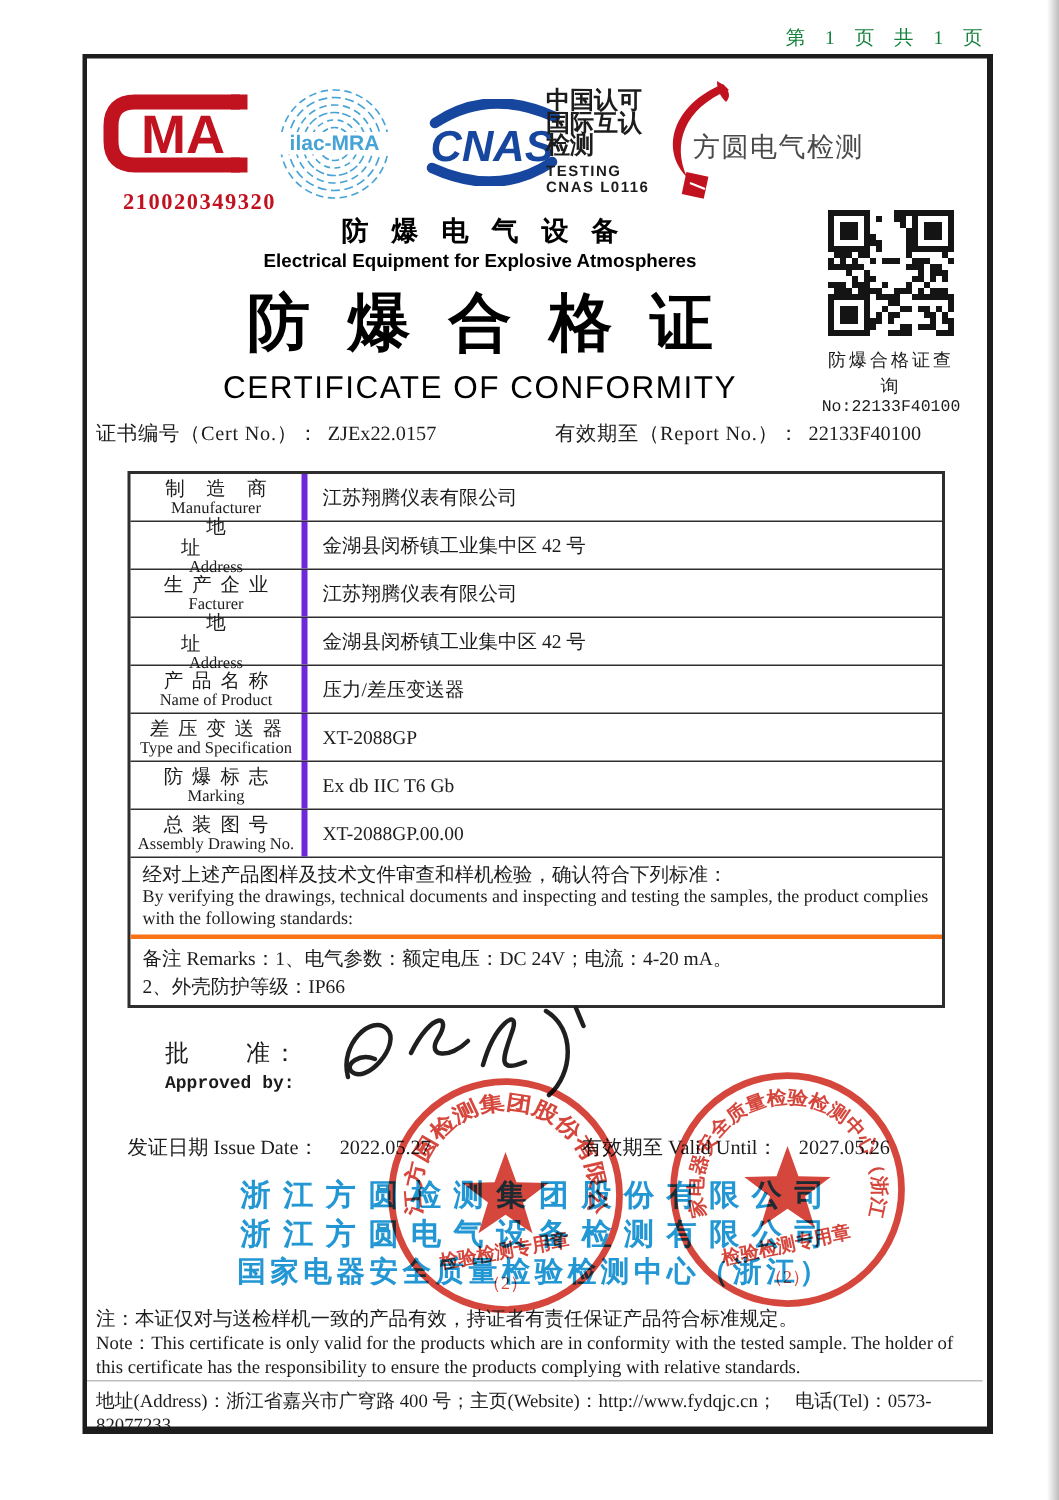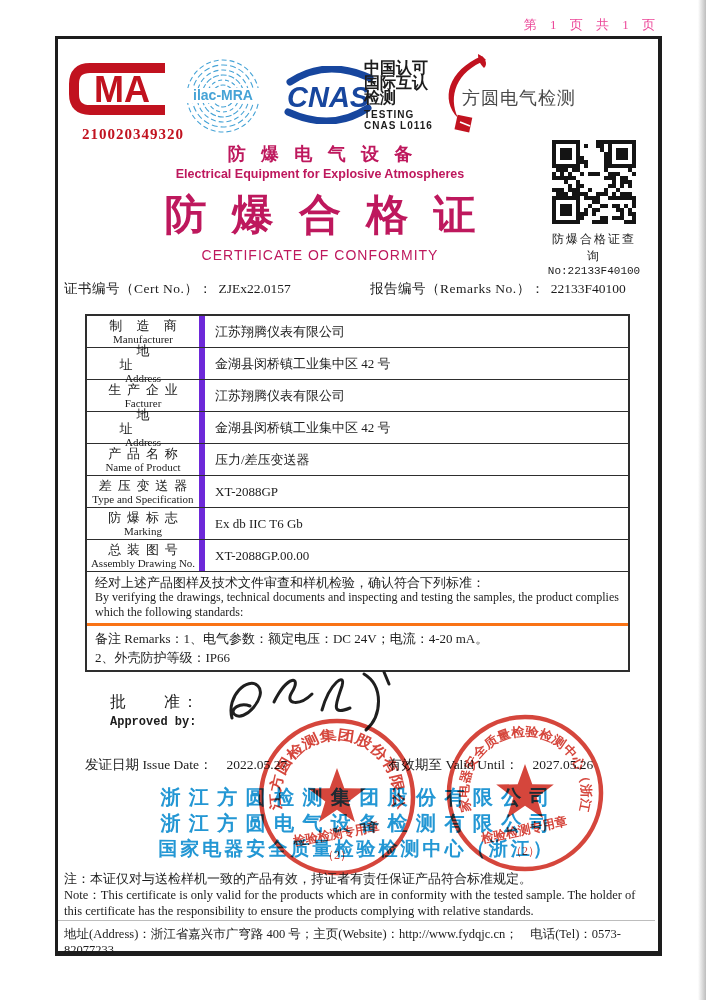--- a/index.html
+++ b/index.html
@@ -1,59 +1,59 @@
 <!DOCTYPE html>
 <html><head>
 <meta charset="utf-8">
 <style>
   html,body{margin:0;padding:0;background:#e8e8e8;}
   .page{position:relative;width:706px;height:1000px;margin:0 auto;background:#ffffff;overflow:hidden;
         font-family:"Liberation Serif","DejaVu Serif",serif;color:#1c1c1c;}
   .scan-edge{position:absolute;right:0;top:0;bottom:0;width:8px;
         background:linear-gradient(to right,rgba(255,255,255,0),#bdbdbd);}
-  .page-number{position:absolute;top:16px;right:46px;color:#ec4899;font-size:13px;letter-spacing:5px;}
+  .page-number{position:absolute;top:16px;right:46px;color:#15803d;font-size:13px;letter-spacing:5px;}
   .frame{position:absolute;left:55px;top:36px;width:600px;height:912px;
         border:solid #1d1d1d;border-width:3px 4px 5px 3px;pointer-events:none;}
 
   
   .cma-box{position:absolute;left:64px;top:58px;width:120px;}
   .cma-number{color:#c1121f;font-weight:bold;font-size:15px;letter-spacing:1px;margin-top:2px;
         font-family:Liberation Serif, serif;text-align:right;}
   .ilac-box{position:absolute;left:184px;top:56px;}
   .cnas-box{position:absolute;left:280px;top:66px;font-style:italic;}
   .cnas-caption{position:absolute;left:364px;top:60px;font-family:"Liberation Sans",sans-serif;}
   .cnas-caption .zh{font-size:16px;font-weight:bold;line-height:15px;}
   .cnas-caption .sub1{font-size:10px;font-weight:bold;margin-top:4px;letter-spacing:1px;}
   .cnas-caption .sub2{font-size:10px;font-weight:bold;letter-spacing:1px;}
   .fy-box{position:absolute;left:428px;top:52px;width:180px;}
   .fy-label{position:absolute;left:34px;top:34px;font-size:18px;color:#4a4a4a;letter-spacing:1px;}
 
   
-  .title-block{position:absolute;left:100px;top:142px;width:440px;text-align:center;color:#be185d;}
+  .title-block{position:absolute;left:100px;top:142px;width:440px;text-align:center;color:#000000;}
   .title-zh-small{font-size:18px;font-weight:bold;letter-spacing:0.85em;text-indent:0.85em;}
   .title-en-small{font-size:12.5px;font-weight:bold;font-family:"Liberation Sans",sans-serif;margin-top:1px;}
   .title-zh-big{font-size:42px;font-weight:bold;letter-spacing:0.6em;text-indent:0.6em;margin-top:6px;}
-  .title-en-big{font-size:14px;font-family:"Liberation Sans",sans-serif;letter-spacing:1px;margin-top:4px;}
+  .title-en-big{font-size:21px;font-family:"Liberation Sans",sans-serif;letter-spacing:1px;margin-top:4px;}
 
   
   .qr-block{position:absolute;left:546px;top:140px;width:96px;text-align:center;}
   .qr-caption{font-size:12px;letter-spacing:2px;margin-top:3px;}
   .qr-number{font-size:11px;font-family:Liberation Mono, monospace;}
 
   
   .cert-line{position:absolute;left:64px;top:280px;width:580px;font-size:13.5px;}
   .cert-line .lbl{letter-spacing:0.5px;}
   .cert-line .val{margin-left:6px;}
   .cert-line .report{position:absolute;left:306px;top:0;}
 
   
   .product-table{position:absolute;left:85px;top:314px;width:545px;border:2px solid #2e2e2e;
         box-sizing:border-box;font-size:13px;}
   .t-row{display:flex;height:31px;border-bottom:1px solid #2e2e2e;}
-  .t-label{width:118px;border-right:6px solid #6d28d9;text-align:center;display:flex;
+  .t-label{width:118px;border-right:4px solid #6d28d9;text-align:center;display:flex;
         flex-direction:column;justify-content:center;box-sizing:border-box;}
   .t-zh{font-size:13px;line-height:14px;}
   .t-en{font-size:11px;line-height:12px;font-family:"Liberation Serif",serif;}
   .t-value{flex:1;display:flex;align-items:center;padding-left:10px;}
   .t-standards{border-bottom:3px solid #f97316;padding:3px 8px;line-height:15px;}
   .t-standards .zh{font-size:13px;}
   .t-standards .en{font-size:12px;}
   .t-standards .list{font-size:12.5px;}
   .t-remarks{padding:3px 8px;line-height:19px;font-size:13px;}
 
@@ -383,21 +383,21 @@
         <rect x="19" y="20" width="1" height="1" fill="#141414"></rect>
         <rect x="20" y="20" width="1" height="1" fill="#141414"></rect>
       </svg>
     <div class="qr-caption">防爆合格证查询</div>
     <div class="qr-number">No:22133F40100</div>
   </div>
 
   <div class="cert-line">
     <span class="lbl">证书编号（Cert No.）：</span><span class="val">ZJEx22.0157</span>
     <span class="report">
-      <span class="lbl">报告编号（Remarks No.）：</span><span class="val">22133F40100</span>
+      <span class="lbl">有效期至（Report No.）：</span><span class="val">22133F40100</span>
     </span>
   </div>
 
   <div class="product-table">
     <div>
         <div class="t-row">
           <div class="t-label">
             <div class="t-zh" style="letter-spacing: 1.1em; text-indent: 1.1em;">制造商</div>
             <div class="t-en">Manufacturer</div>
           </div>
@@ -448,21 +448,21 @@
         <div class="t-row">
           <div class="t-label">
             <div class="t-zh" style="letter-spacing: 0.45em; text-indent: 0.45em;">总装图号</div>
             <div class="t-en">Assembly Drawing No.</div>
           </div>
           <div class="t-value">XT-2088GP.00.00</div>
         </div>
       </div>
     <div class="t-standards">
       <div class="zh">经对上述产品图样及技术文件审查和样机检验，确认符合下列标准：</div>
-      <div class="en">By verifying the drawings, technical documents and inspecting and testing the samples, the product complies which the following standards:</div>
+      <div class="en">By verifying the drawings, technical documents and inspecting and testing the samples, the product complies with the following standards:</div>
     </div>
     <div class="t-remarks">
       <div>备注 Remarks：1、电气参数：额定电压：DC 24V；电流：4-20 mA。</div>
       <div>2、外壳防护等级：IP66</div>
     </div>
   </div>
 
   <div class="approval">
     <div class="zh">批　　准：</div>
     <div class="en">Approved by:</div>

